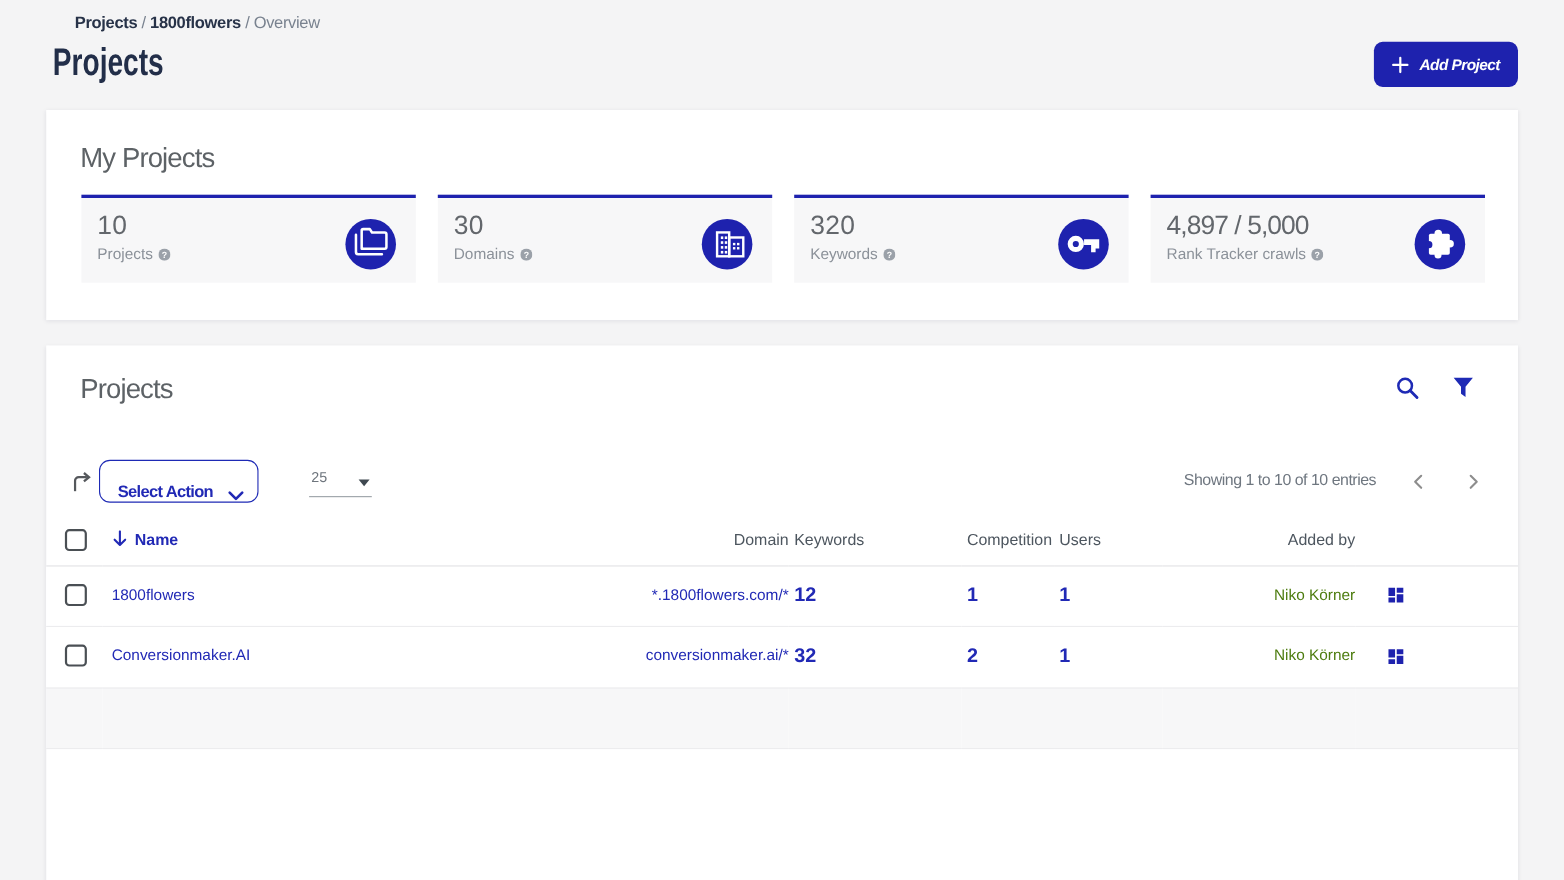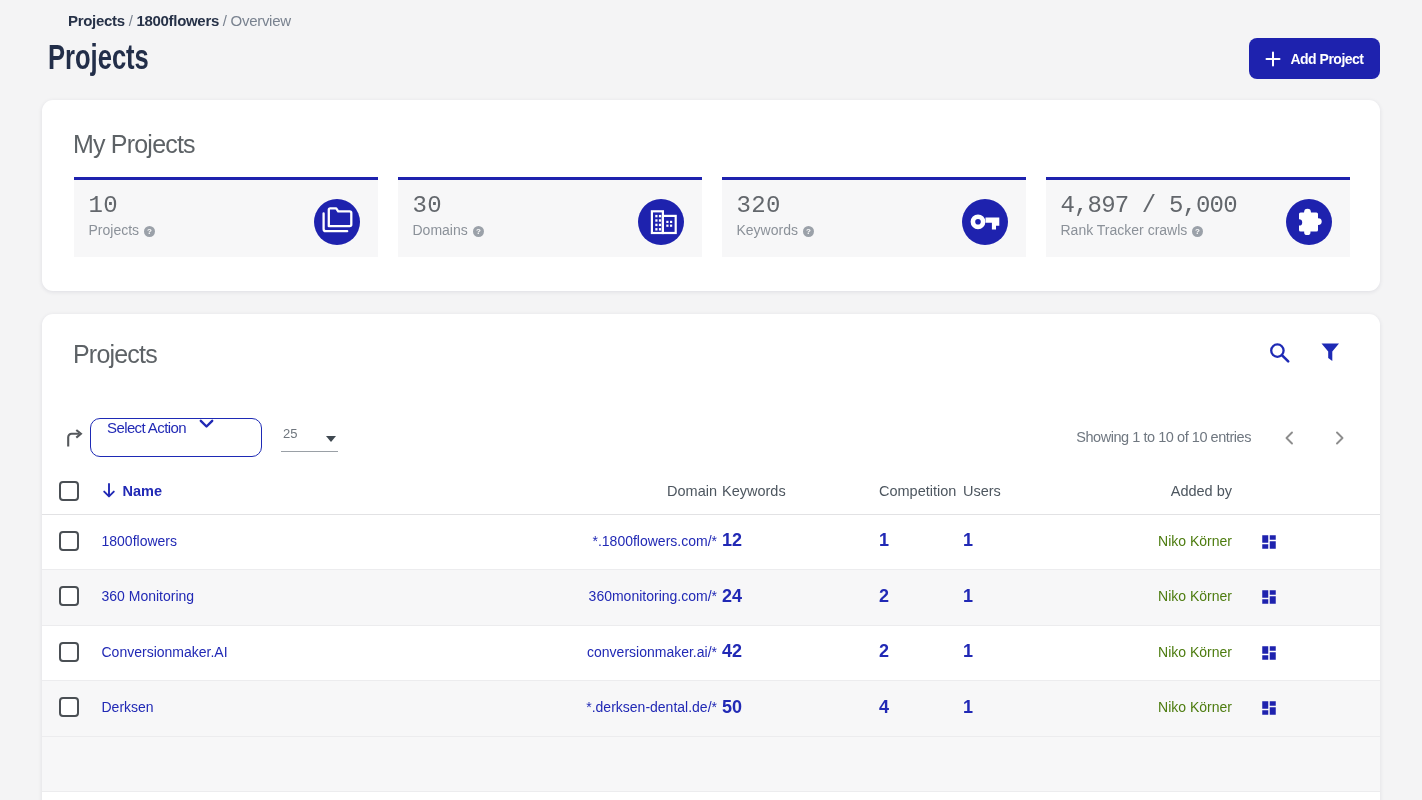--- a/index.html
+++ b/index.html
@@ -1,55 +1,55 @@
 <!DOCTYPE html>
 <html><head>
 <meta charset="utf-8">
 <style>
   * { margin:0; padding:0; box-sizing:border-box; }
   html,body { width:1422px; height:800px; overflow:hidden; background:#f4f4f5;
     font-family:"Liberation Sans", sans-serif; }
   .abs { position:absolute; }
   #page { position:relative; width:1422px; height:800px; }
   .card { position:absolute; left:42px; width:1338px; background:#fff;
-    border-radius:11px; box-shadow:0 1px 4px rgba(25,30,65,.10); }
+    border-radius:0; box-shadow:0 1px 4px rgba(25,30,65,.10); }
 
   
   #crumb { left:48px; top:12px; font-size:15px; color:#79828f; letter-spacing:-.3px;margin-left:20px; }
   #crumb b { color:#273248; font-weight:700; }
   
   #h1 { left:48px; top:37px; font-size:35px; color:#222e49; font-weight:700; transform:scaleX(.73); transform-origin:0 0; }
 
   
   #addbtn { left:1249px; top:38px; width:131px; height:41px; background:#1e22ae;
     border-radius:8px; color:#fff; display:flex; align-items:center; justify-content:center;
-    font-size:14px; font-weight:700; letter-spacing:-.5px; }
+    font-size:14px; font-weight:700; letter-spacing:-.5px;font-style:italic; }
   #addbtn svg { margin-right:9px; }
 
   
   #card1 { top:100px; height:191px; }
   .cardtitle { position:absolute; left:31px; font-size:25px; color:#5d6266; letter-spacing:-.8px; }
   #card1 .cardtitle { top:30px; }
   #stats { position:absolute; left:31.5px; top:77px; display:flex; gap:19.5px; }
   .stat { width:304.5px; height:80px; background:#f7f7f8; border-top:3px solid #1e22ae;
     position:relative; }
-  .stat .num { position:absolute; left:15px; top:12px; font-size:24px; color:#63676c; letter-spacing:.3px;font-family:Liberation Mono, monospace;}
+  .stat .num { position:absolute; left:15px; top:12px; font-size:24px; color:#63676c; letter-spacing:.3px;}
   .stat .lbl { position:absolute; left:15px; top:42px; font-size:14px; color:#8b9199; }
   .stat .lbl svg { vertical-align:-1.5px; margin-left:5px; }
   .stat .ic { position:absolute; right:18px; top:19px; width:46px; height:46px;
     border-radius:50%; background:#1e22ae; display:flex; align-items:center; justify-content:center; }
 
   
   #card2 { top:314px; height:540px; }
   #card2 .cardtitle { top:26px; }
   #tools { position:absolute; left:1227px; top:26px; }
   #actionrow { position:absolute; left:0; top:0; }
-  #selbtn { position:absolute; left:48px; top:104px; width:172px; height:39px; border:1.5px solid #1e2ab5;
-    border-radius:10px; background:#fff; color:#2129b5; font-weight:400; font-size:15px;
-    display:flex; align-items:flex-start; letter-spacing:-.6px; }
+  #selbtn { position:absolute; left:48px; top:104px; width:145px; height:39px; border:1.5px solid #1e2ab5;
+    border-radius:10px; background:#fff; color:#2129b5; font-weight:700; font-size:15px;
+    display:flex; align-items:flex-end; letter-spacing:-.6px; }
   #selbtn span { margin-left:16px; }
   #selbtn svg { margin-left:13px; }
   #sel25 { position:absolute; left:220px; top:112px; width:57px; height:26px; padding-left:2px;
     border-bottom:1px solid #9aa0a6; font-size:13px; color:#6e757d;margin-left:19px; }
   #sel25 .tri { position:absolute; right:2px; top:10px; width:0; height:0;
     border-left:5.5px solid transparent; border-right:5.5px solid transparent;
     border-top:6px solid #3f4850; }
   #showing { position:absolute; right:129px; top:115px; font-size:14.5px; color:#6f7780; letter-spacing:-.45px; }
   .pagear { position:absolute; top:116.5px; }
 
@@ -221,56 +221,28 @@
           <td class="c1"><a class="lnk">1800flowers</a></td>
           <td class="c2"><a class="lnk">*.1800flowers.com/*</a></td>
           <td class="c3"><span class="numlnk">12</span></td>
           <td class="c4"><span class="numlnk">1</span></td>
           <td class="c5"><span class="numlnk">1</span></td>
           <td class="c6"><span class="who">Niko Körner</span></td>
           <td class="c7"><svg width="18" height="18" viewBox="0 0 24 24">
                 <path d="M3 13h8V3H3v10zm0 8h8v-6H3v6zm10 0h8V11h-8v10zm0-18v6h8V3h-8z" fill="#1e22ae"></path>
               </svg></td>
         </tr>
-        <tr class="even">
-          <td class="c0">
-              <div class="cb"></div>
-            </td>
-          <td class="c1"><a class="lnk">360 Monitoring</a></td>
-          <td class="c2"><a class="lnk">360monitoring.com/*</a></td>
-          <td class="c3"><span class="numlnk">24</span></td>
-          <td class="c4"><span class="numlnk">2</span></td>
-          <td class="c5"><span class="numlnk">1</span></td>
-          <td class="c6"><span class="who">Niko Körner</span></td>
-          <td class="c7"><svg width="18" height="18" viewBox="0 0 24 24">
-                <path d="M3 13h8V3H3v10zm0 8h8v-6H3v6zm10 0h8V11h-8v10zm0-18v6h8V3h-8z" fill="#1e22ae"></path>
-              </svg></td>
-        </tr>
         <tr class="odd">
           <td class="c0">
               <div class="cb"></div>
             </td>
           <td class="c1"><a class="lnk">Conversionmaker.AI</a></td>
           <td class="c2"><a class="lnk">conversionmaker.ai/*</a></td>
-          <td class="c3"><span class="numlnk">42</span></td>
+          <td class="c3"><span class="numlnk">32</span></td>
           <td class="c4"><span class="numlnk">2</span></td>
-          <td class="c5"><span class="numlnk">1</span></td>
-          <td class="c6"><span class="who">Niko Körner</span></td>
-          <td class="c7"><svg width="18" height="18" viewBox="0 0 24 24">
-                <path d="M3 13h8V3H3v10zm0 8h8v-6H3v6zm10 0h8V11h-8v10zm0-18v6h8V3h-8z" fill="#1e22ae"></path>
-              </svg></td>
-        </tr>
-        <tr class="even">
-          <td class="c0">
-              <div class="cb"></div>
-            </td>
-          <td class="c1"><a class="lnk">Derksen</a></td>
-          <td class="c2"><a class="lnk">*.derksen-dental.de/*</a></td>
-          <td class="c3"><span class="numlnk">50</span></td>
-          <td class="c4"><span class="numlnk">4</span></td>
           <td class="c5"><span class="numlnk">1</span></td>
           <td class="c6"><span class="who">Niko Körner</span></td>
           <td class="c7"><svg width="18" height="18" viewBox="0 0 24 24">
                 <path d="M3 13h8V3H3v10zm0 8h8v-6H3v6zm10 0h8V11h-8v10zm0-18v6h8V3h-8z" fill="#1e22ae"></path>
               </svg></td>
         </tr>
         <tr class="even">
             <td class="c0"></td>
             <td class="c1"></td>
             <td class="c2"></td>

